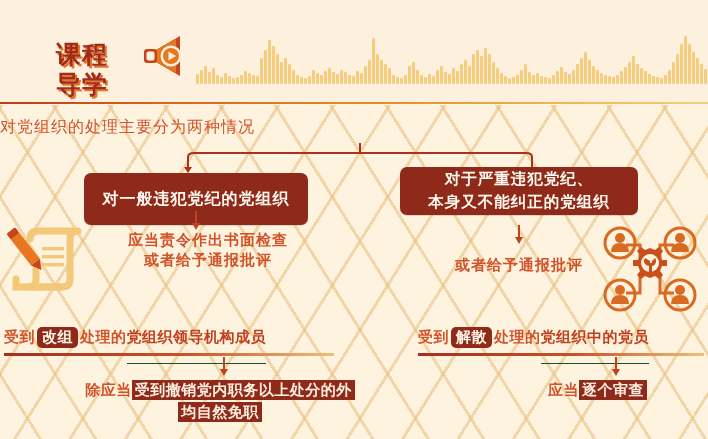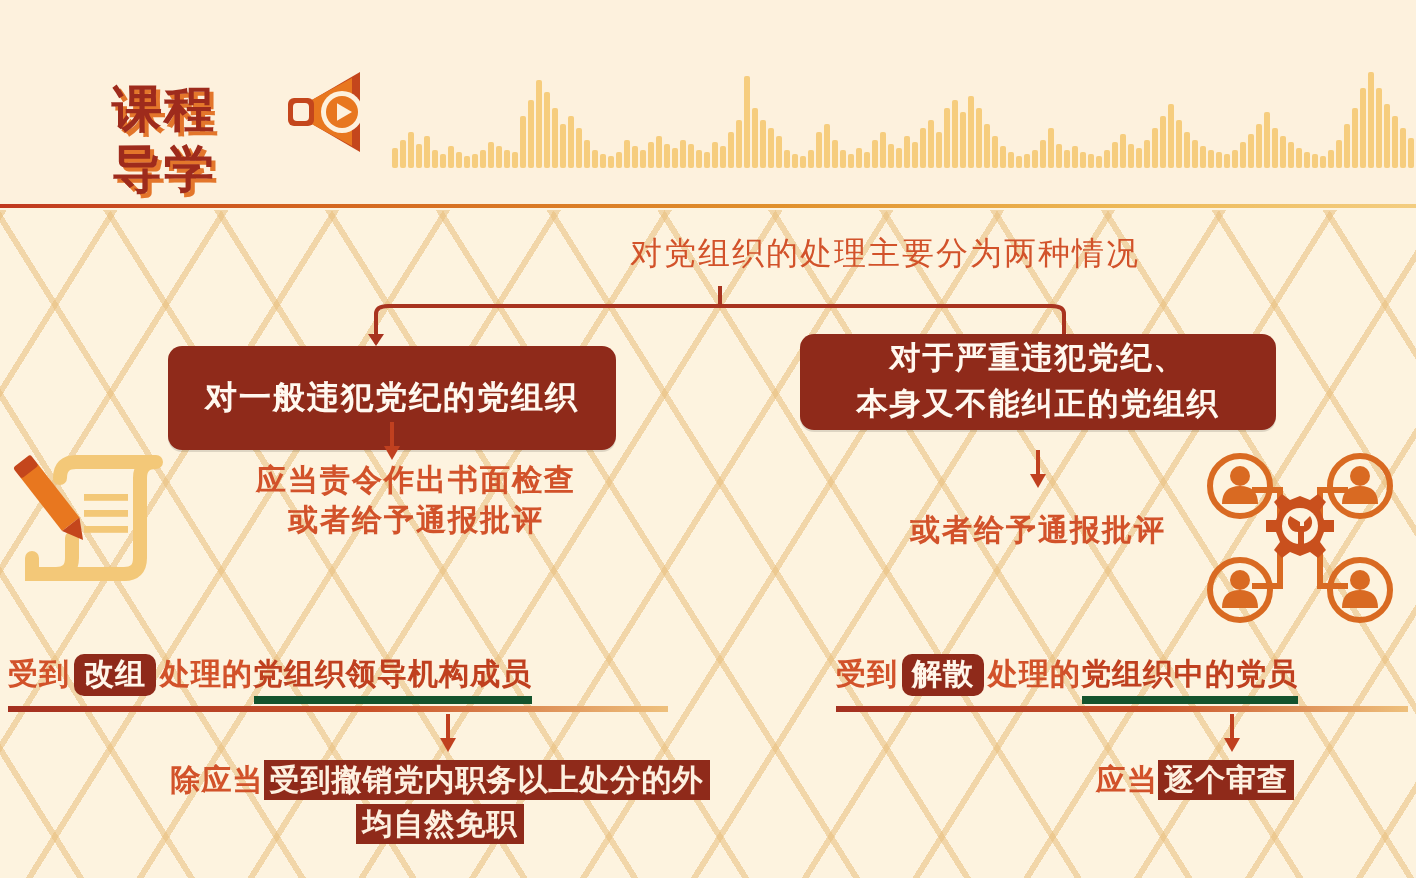--- a/index.html
+++ b/index.html
@@ -44,21 +44,21 @@
   #lattice{
     position:absolute;left:-40px;top:-40px;width:800px;height:420px;
     background-image:
       repeating-linear-gradient(58deg, rgba(232,190,124,0) 0 44px, rgba(232,190,124,.55) 44px 47px),
       repeating-linear-gradient(-58deg, rgba(232,190,124,0) 0 44px, rgba(232,190,124,.55) 44px 47px);
     pointer-events:none;
   }
   #main-content{position:absolute;left:0;top:0;width:708px;height:334px;}
 
   #top-title{
-    position:absolute;left:0;top:12px;width:570px;text-align:right;
+    position:absolute;left:0;top:12px;width:570px;text-align:left;
     font-size:16px;color:#d2522a;letter-spacing:1px;
     font-family:"DejaVu Sans","Liberation Sans",sans-serif;
   }
 
   
   #bracket{position:absolute;left:180px;top:38px;width:360px;height:30px;}
 
   .redbox{
     position:absolute;background:#8f2a1a;border-radius:7px;
     color:#fff8ef;font-weight:bold;text-align:center;
@@ -84,21 +84,21 @@
     font-family:"DejaVu Sans","Liberation Sans",sans-serif;
     font-size:15px;color:#d2522a;font-weight:bold;letter-spacing:.5px;
   }
   #row3-left{left:4px;top:222px;}
   #row3-right{left:418px;top:222px;}
   .badge{
     display:inline-block;background:#8f2a1a;color:#fff6ea;border-radius:5px;
     padding:1px 5px;margin:0 2px;font-weight:bold;
   }
   .uline{
-    display:inline-block;border-bottom:4px solid #14532d;padding-bottom:1px;
+    display:inline-block;border-bottom:1px solid #14532d;padding-bottom:16px;
     color:#c0401f;font-weight:bold;
   }
 
   #sep-left{position:absolute;left:4px;top:248px;width:330px;height:3px;
     background:linear-gradient(90deg,#a33020,#c9522a 55%,#eec07c);}
   #sep-right{position:absolute;left:418px;top:248px;width:286px;height:3px;
     background:linear-gradient(90deg,#a33020,#c9522a 55%,#eec07c);}
 
   .hlblock{
     position:absolute;text-align:center;

